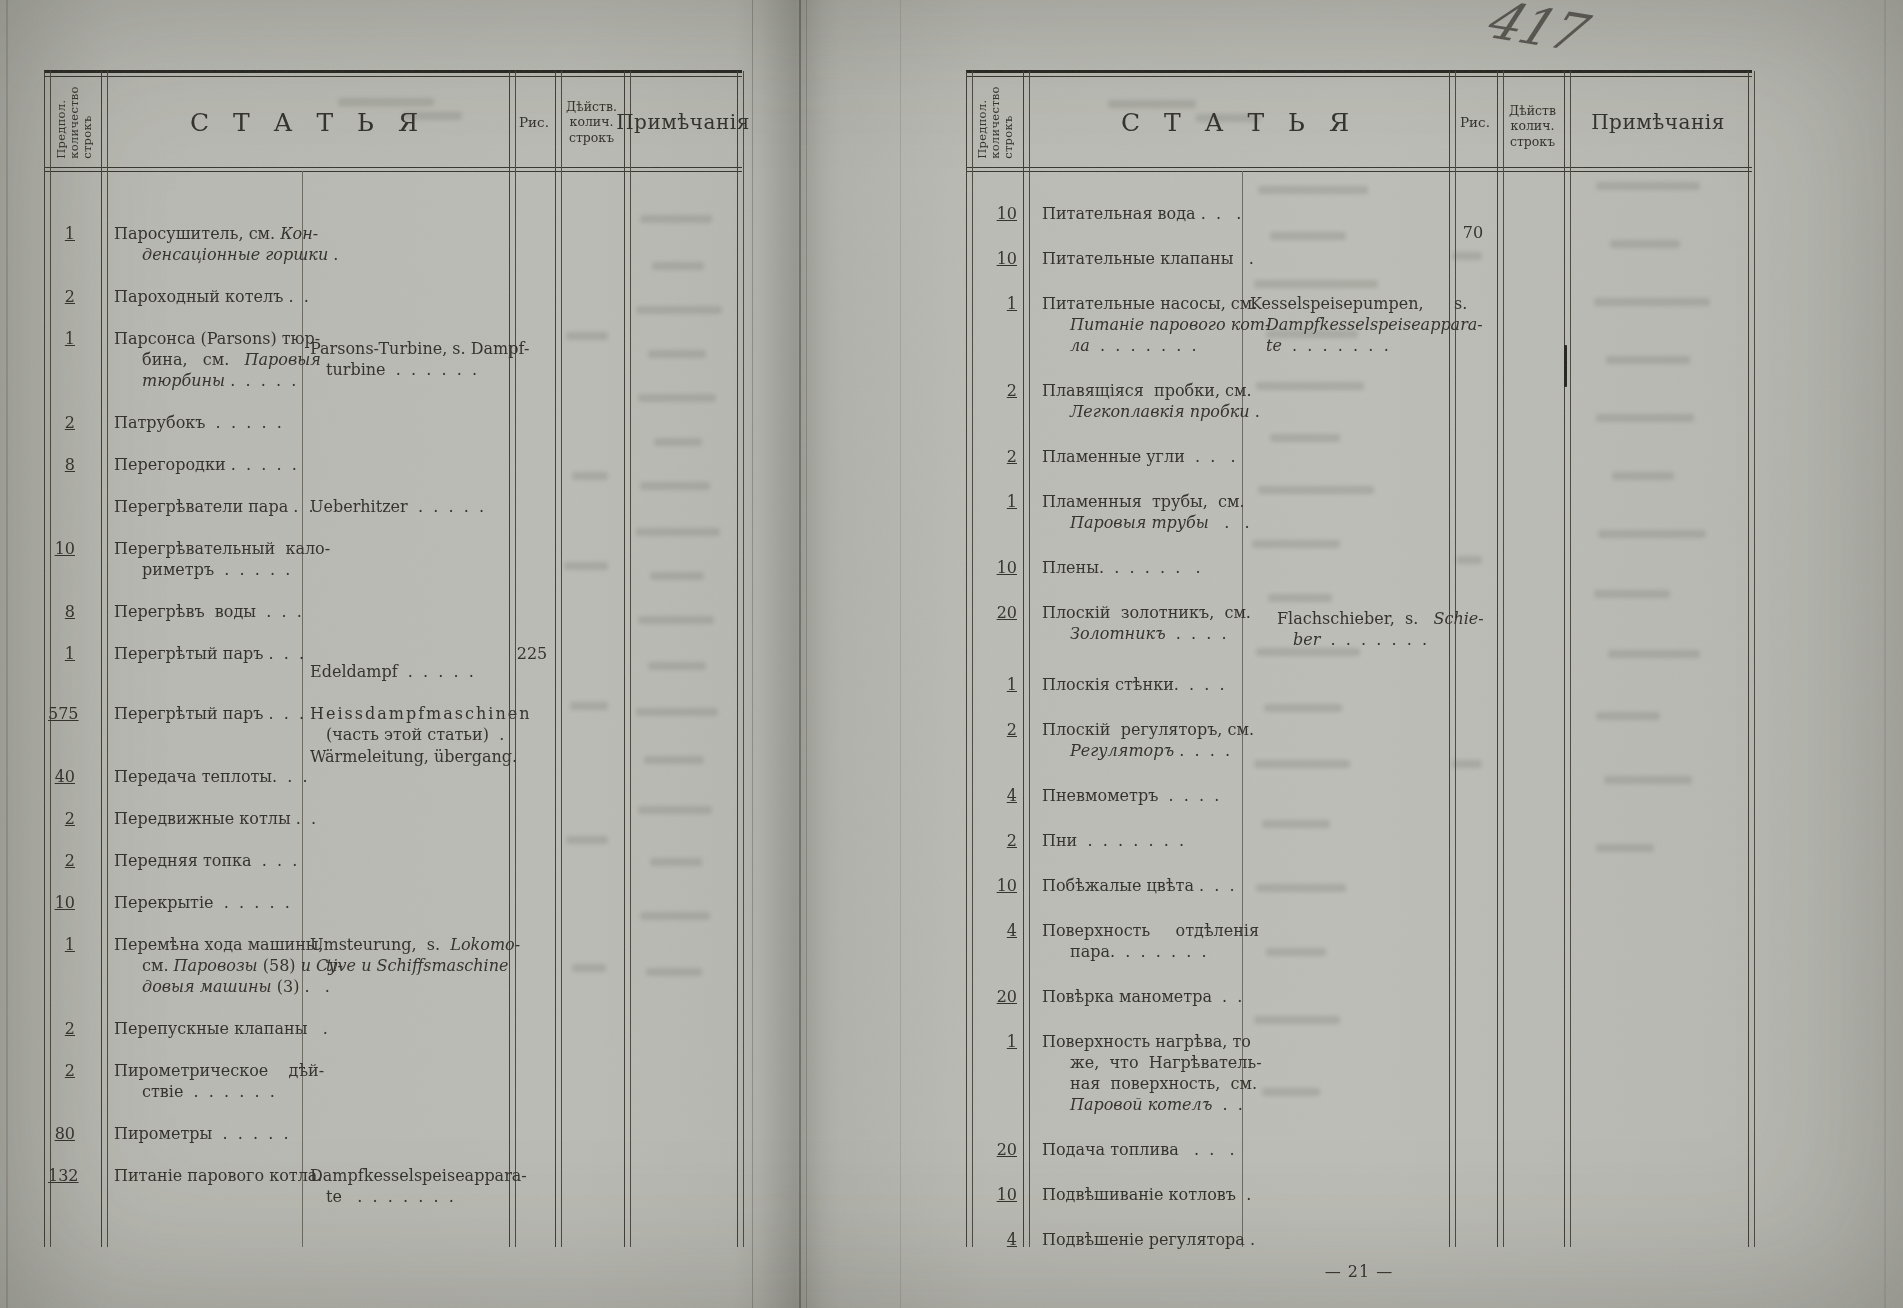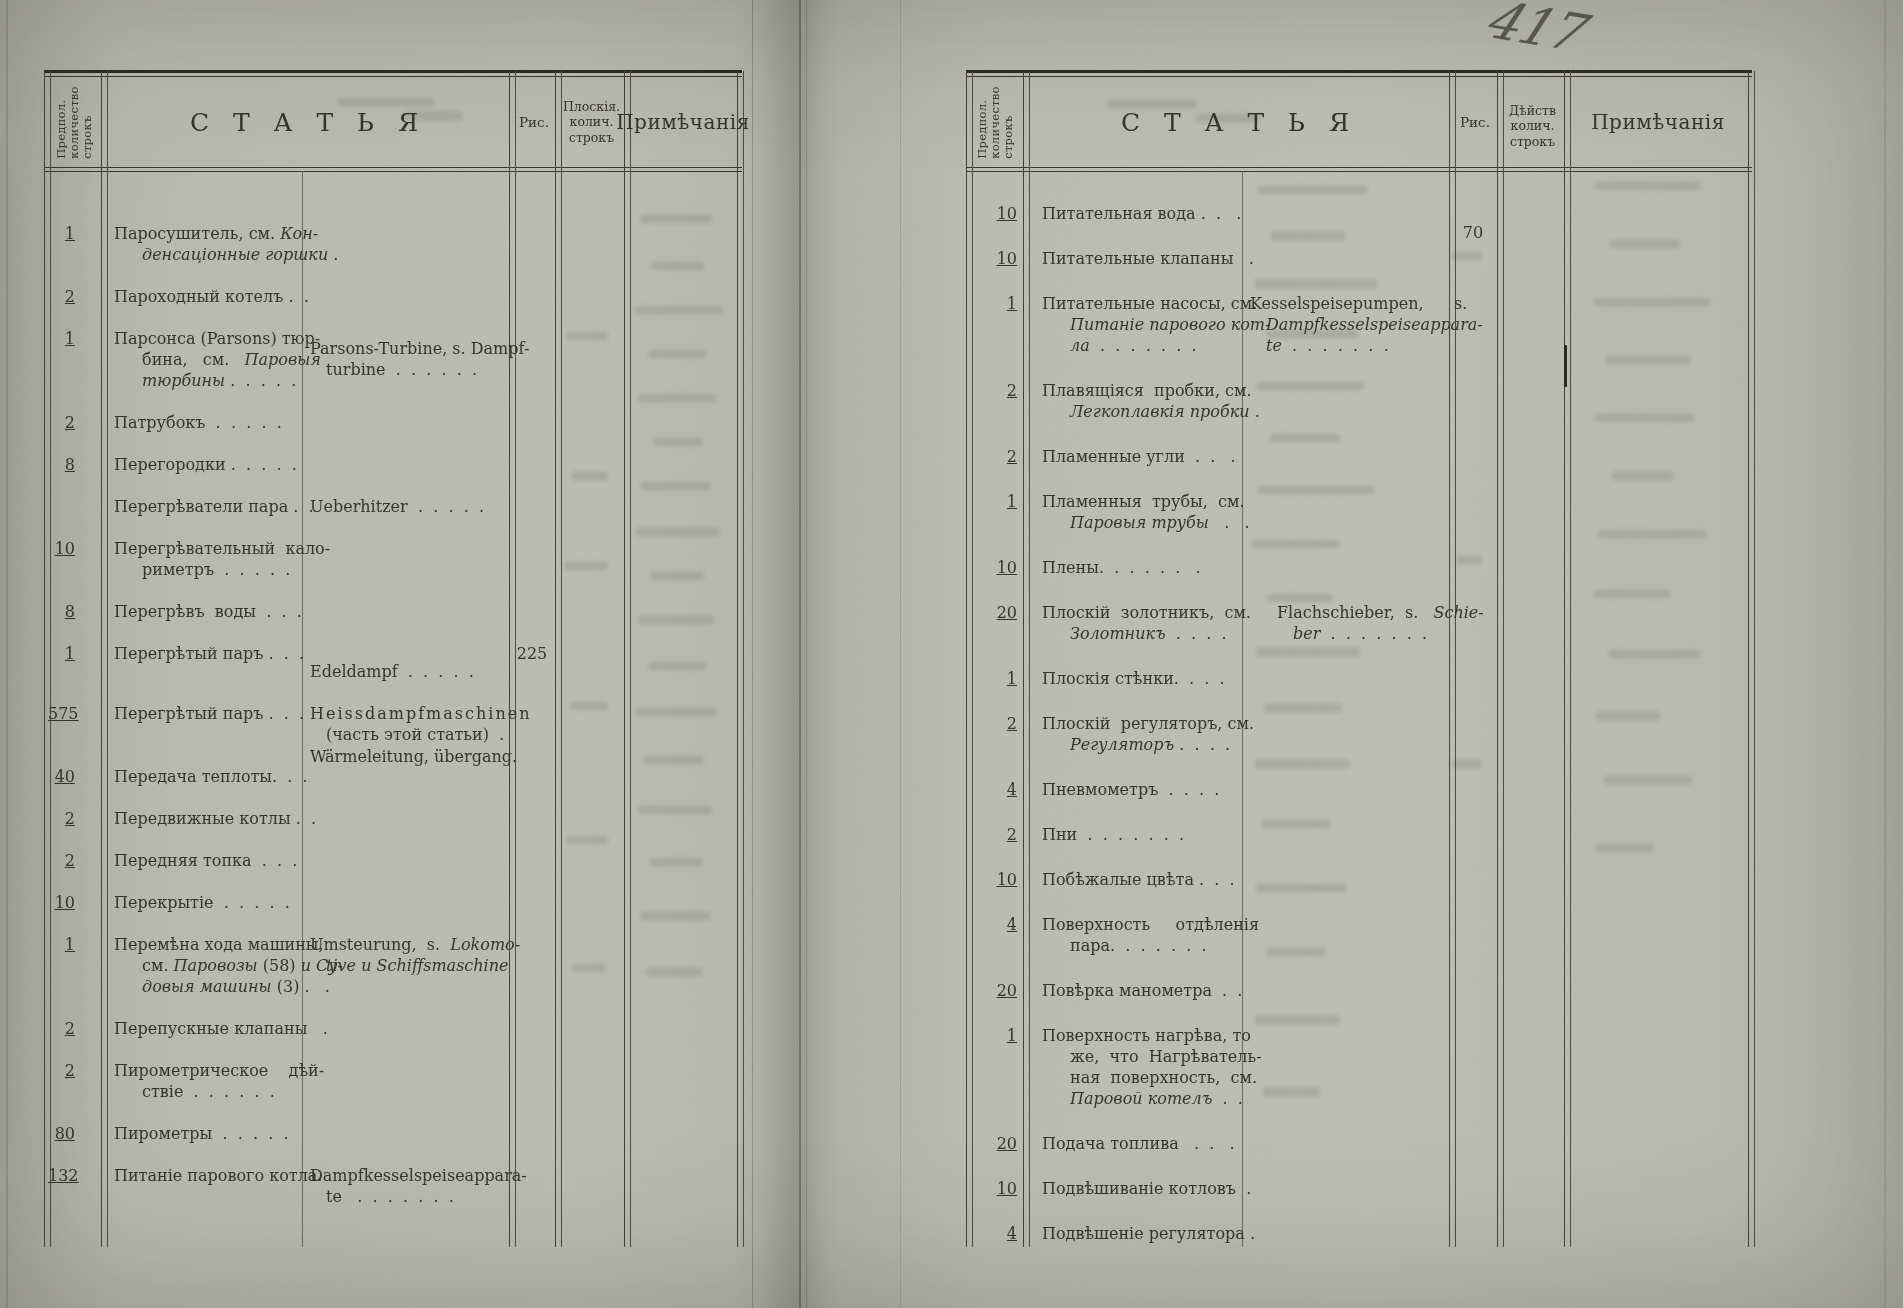--- a/index.html
+++ b/index.html
@@ -42,21 +42,21 @@
   .cell-de .tl+.tl{padding-left:16px;}
   .cell-fig{text-align:center;font-size:16px;line-height:21px;}
   .cell-actual,.cell-notes{min-height:1px;}
   
   .p20 .row:nth-child(1)  .cell-de{margin-top:-21px;}
   .p20 .row:nth-child(3)  .cell-de{margin-top:10px;}
   .p20 .row:nth-child(9)  .cell-de{margin-top:18px;}
   .p20 .row:nth-child(11) .cell-de{margin-top:-20px;}
   .p20 .row:nth-child(16) .cell-de{margin-top:21px;}
   .p20 .row:nth-child(20) .cell-de{margin-top:-18px;}
-  .p21 .row:nth-child(8)  .cell-de{margin-top:0;padding-left:35px;}
+  .p21 .row:nth-child(8)  .cell-de{margin-top:6px;padding-left:35px;}
   .p21 .row:nth-child(1)  .cell-fig{position:relative;top:19px;}
   
   .pagenum{position:absolute;text-align:center;font-size:16px;letter-spacing:1px;z-index:6;}
   .handwritten{
     position:absolute;left:1487px;top:-4px;width:90px;height:80px;z-index:7;
     font-style:italic;font-size:52px;color:#4d4b45;
     transform:rotate(9deg) skewX(-14deg);opacity:.88;letter-spacing:-2px;
   }
   .crease{position:absolute;top:0;height:100%;z-index:4;pointer-events:none;}
   .gutter-shade{position:absolute;left:733px;top:0;width:108px;height:100%;z-index:3;
@@ -86,21 +86,21 @@
     </div>
   </div>
   <div class="hcell h-article" style="left:105px;top:76px;width:404px;height:92px;">
     <span>С Т А Т Ь Я</span>
   </div>
   <div class="hcell h-fig" style="left:513px;top:76px;width:42px;height:92px;">
     <span>Рис.</span>
   </div>
   <div class="hcell h-actual" style="left:559px;top:76px;width:65px;height:92px;">
     <div>
-      <div>Плоскія.</div>
+      <div>Дѣйств.</div>
       <div>колич.</div>
       <div>строкъ</div>
     </div>
   </div>
   <div class="hcell h-notes" style="left:628px;top:76px;width:110px;height:92px;">
     <span>Примѣчанія</span>
   </div>
 
   <div class="tbody p20" id="body20" style="left:48px;top:171px;width:690px;">
       <div class="row">
@@ -552,20 +552,21 @@
     <div class="cell cell-ru">
           <p class="tl">Подвѣшеніе регулятора .</p>
         </div>
     <div class="cell cell-de"></div>
     <div class="cell cell-fig"></div>
     <div class="cell cell-actual"></div>
     <div class="cell cell-notes"></div>
   </div>
     </div>
 
+  <div class="pagenum" style="left:966px;top:1262px;width:786px;">— 21 —</div>
 
   <div class="ink-dash" style="left:1564px;top:345px;height:42px;"></div>
 
   <div class="grain">
     <svg width="1903" height="1308" xmlns="http://www.w3.org/2000/svg">
       <filter id="g">
           <feTurbulence type="fractalNoise" baseFrequency="0.55" numOctaves="2" seed="7"></feTurbulence>
       <feColorMatrix type="matrix" values="0 0 0 0 0.42  0 0 0 0 0.42  0 0 0 0 0.38  0 0 0 0.55 0"></feColorMatrix>
         </filter>
       <rect width="1903" height="1308" filter="url(#g)"></rect>

